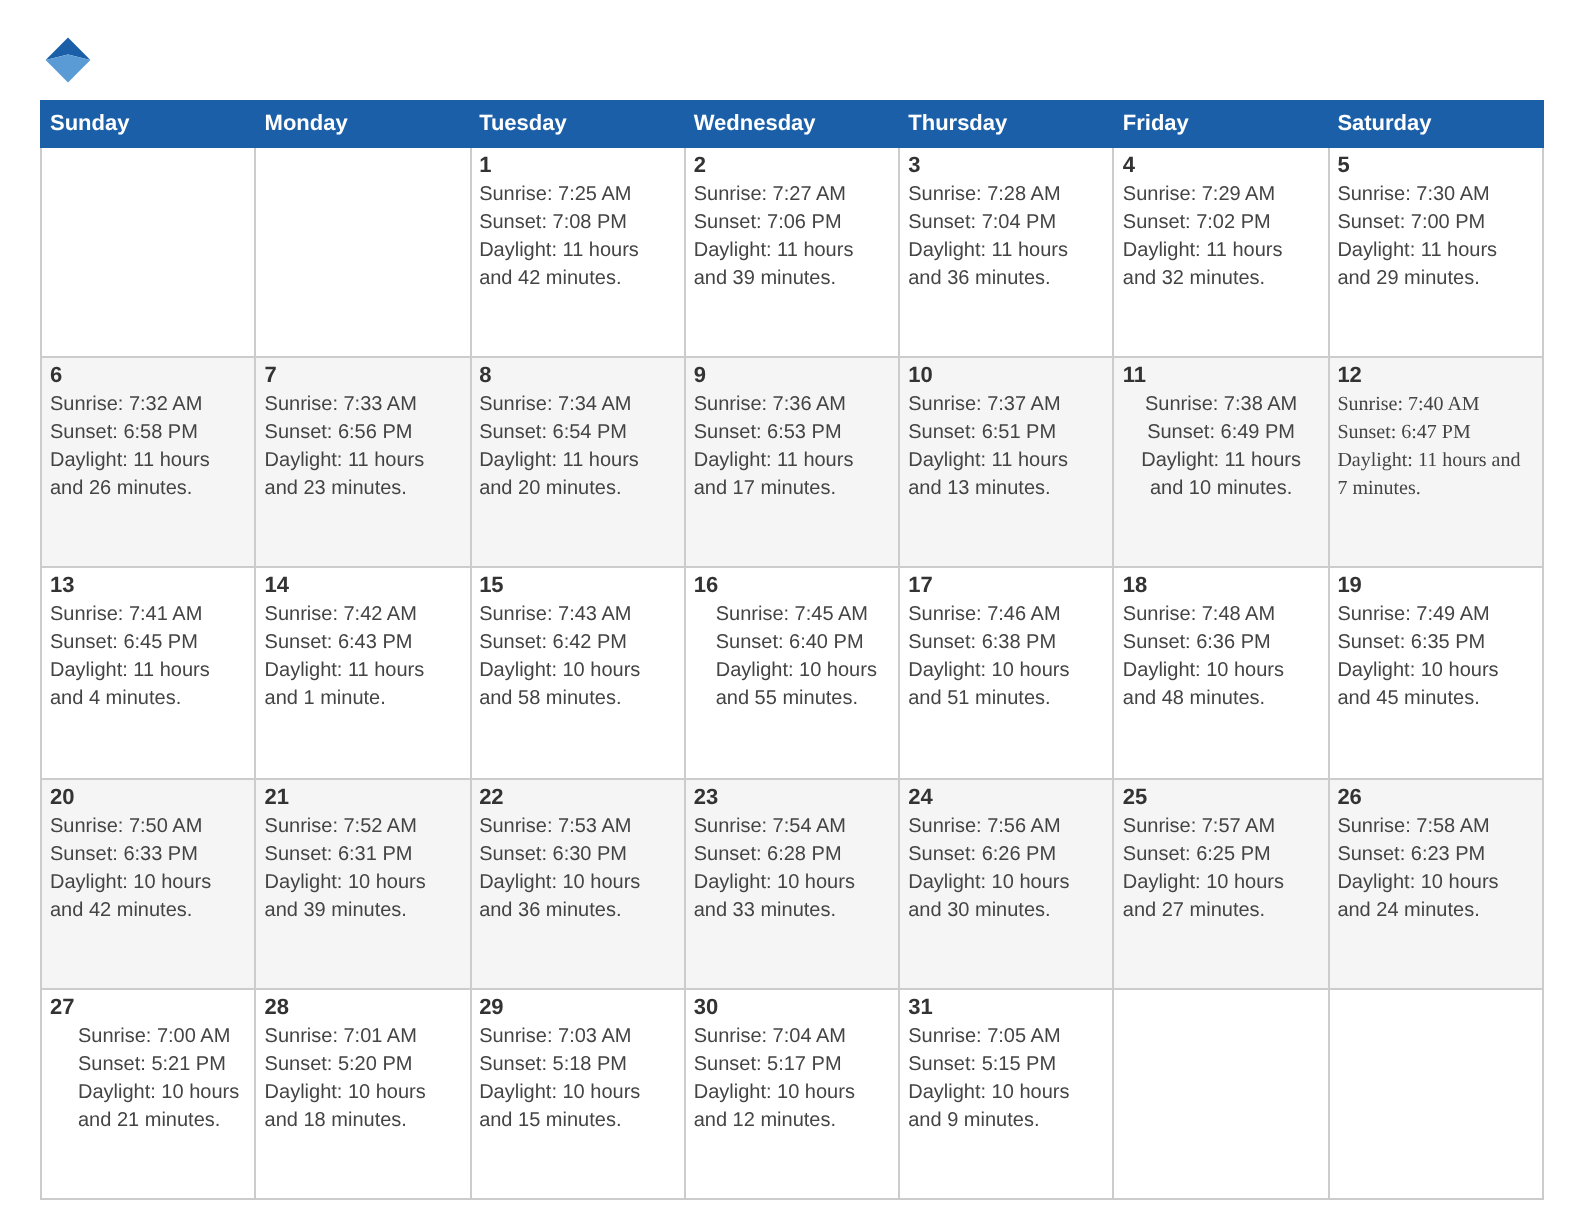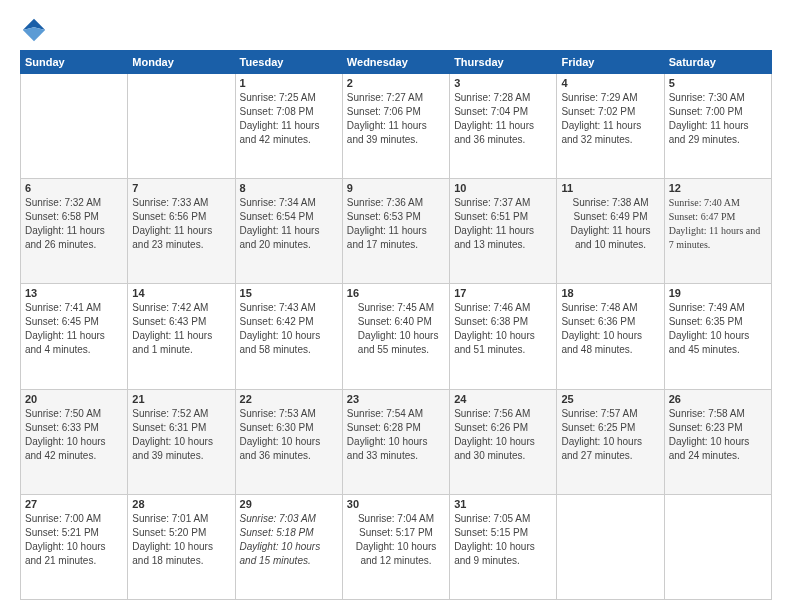--- a/index.html
+++ b/index.html
@@ -301,39 +301,39 @@
           <td>
             <span class="day-num">26</span>
             <div class="day-info" style="white-space: pre-line;">Sunrise: 7:58 AM
 Sunset: 6:23 PM
 Daylight: 10 hours and 24 minutes.</div>
           </td>
         </tr>
         <tr>
           <td>
             <span class="day-num">27</span>
-            <div class="day-info" style="white-space: pre-line;">Sunrise: 7:00 AM
+            <div class="day-info" style="white-space: pre-line; margin-left: 14px;">Sunrise: 7:00 AM
 Sunset: 5:21 PM
 Daylight: 10 hours and 21 minutes.</div>
           </td>
           <td>
             <span class="day-num">28</span>
             <div class="day-info" style="white-space: pre-line;">Sunrise: 7:01 AM
 Sunset: 5:20 PM
 Daylight: 10 hours and 18 minutes.</div>
           </td>
           <td>
             <span class="day-num">29</span>
-            <div class="day-info" style="white-space: pre-line; font-style: italic;">Sunrise: 7:03 AM
+            <div class="day-info" style="white-space: pre-line;">Sunrise: 7:03 AM
 Sunset: 5:18 PM
 Daylight: 10 hours and 15 minutes.</div>
           </td>
           <td>
             <span class="day-num">30</span>
-            <div class="day-info" style="white-space: pre-line; text-align: center;">Sunrise: 7:04 AM
+            <div class="day-info" style="white-space: pre-line;">Sunrise: 7:04 AM
 Sunset: 5:17 PM
 Daylight: 10 hours and 12 minutes.</div>
           </td>
           <td>
             <span class="day-num">31</span>
             <div class="day-info" style="white-space: pre-line;">Sunrise: 7:05 AM
 Sunset: 5:15 PM
 Daylight: 10 hours and 9 minutes.</div>
           </td>
           <td class="empty-cell"></td>

